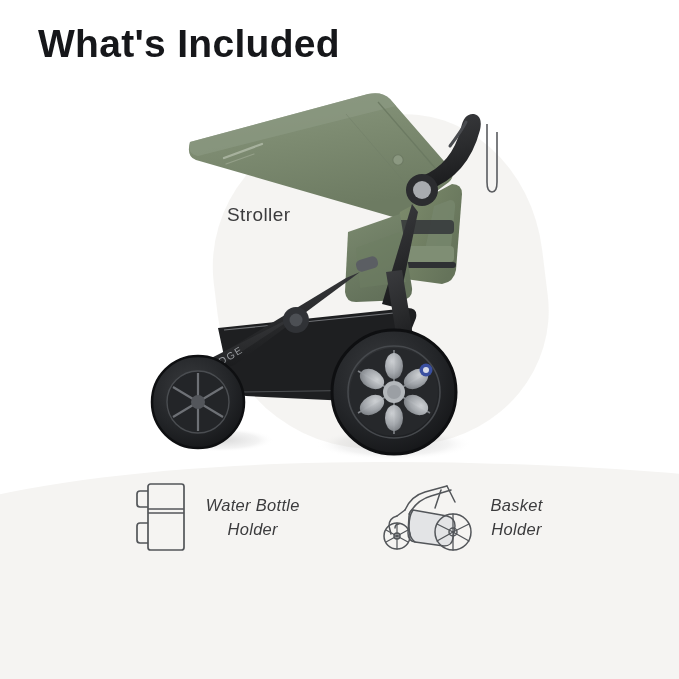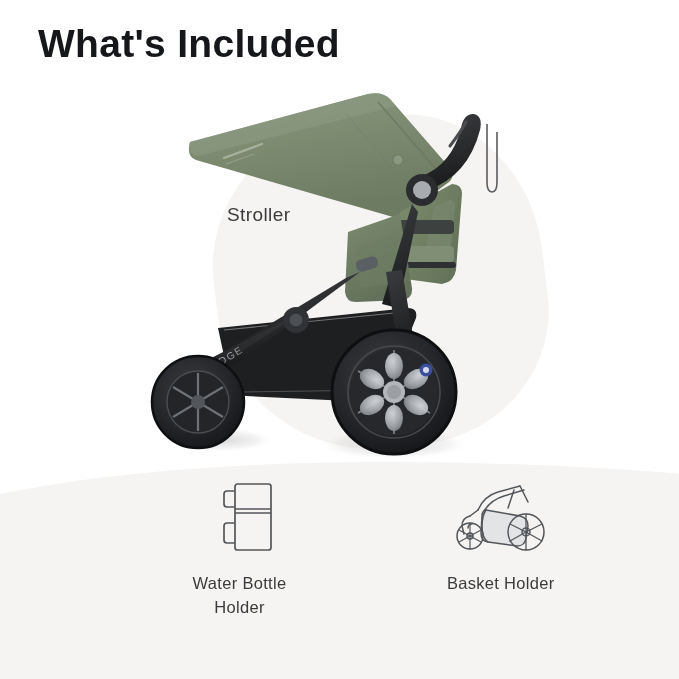--- a/index.html
+++ b/index.html
@@ -91,22 +91,22 @@
     width: 679px;
     display: flex;
     justify-content: center;
     align-items: flex-start;
     gap: 70px;
   }
 
   .accessory {
     width: 180px;
     display: flex;
-    flex-direction: column;
-    align-items: flex-end;
+    align-items: flex-start;
+    font-style: italic;
   }
 
   .accessory-icon {
     width: 110px;
     height: 78px;
     display: flex;
     align-items: center;
     justify-content: center;
   }
   .accessory-icon svg { display: block; }

